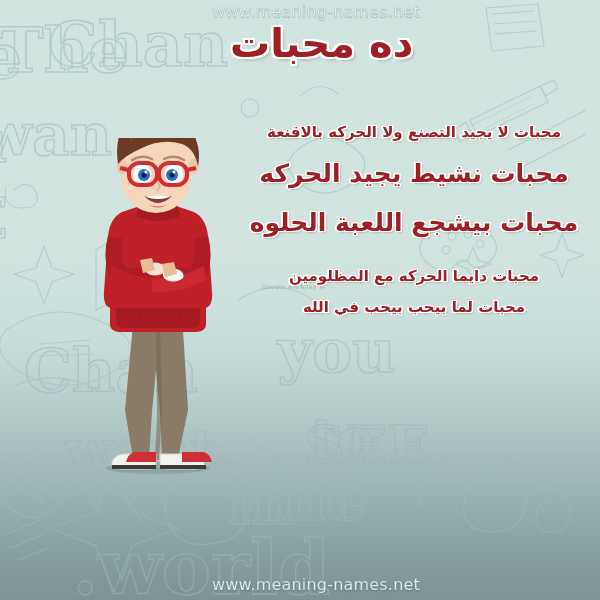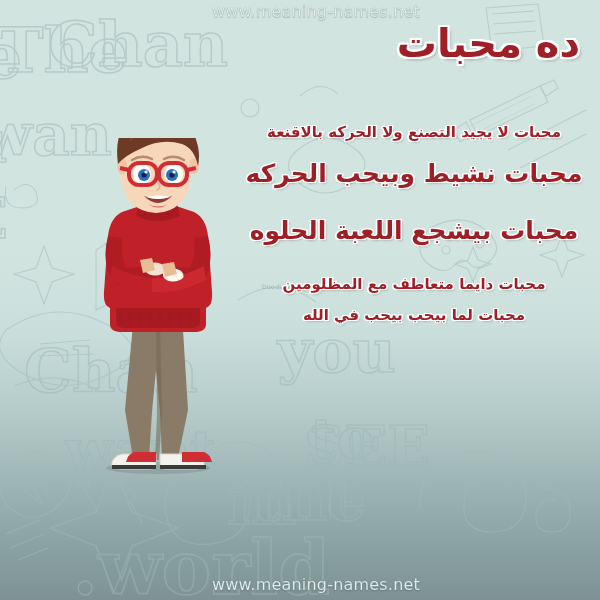--- a/index.html
+++ b/index.html
@@ -43,42 +43,42 @@
     direction:ltr; font-family:"DejaVu Sans", sans-serif;
     color:#e9f3f1; font-size:16px; letter-spacing:.2px;
     -webkit-text-stroke:.5px rgba(120,150,150,.45);
     text-shadow:0 1px 1px rgba(90,120,120,.30);
   }
   .wm-top { top:2px; }
   .wm-bot { bottom:6px; color:#eef5f4; text-shadow:0 1px 2px rgba(50,75,78,.45); }
 
   .title {
     position:absolute; top:22px; right:20px; left:230px;
-    text-align:right; font-size:40px; font-weight:bold; line-height:1.05;
+    text-align:left; font-size:40px; font-weight:bold; line-height:1.05;
     color:#9e1f26;
     -webkit-text-stroke:1px #ffffff; paint-order:stroke fill;
     text-shadow:
       -2px 0 #fff, 2px 0 #fff, 0 -2px #fff, 0 2px #fff,
       -2px -2px #fff, 2px -2px #fff, -2px 2px #fff, 2px 2px #fff,
       3px 3px 3px rgba(90,60,60,.30);
   }
 
   .lines { position:absolute; top:124px; right:8px; left:236px; }
   .line {
     text-align:center; color:#9e1f26; font-weight:bold; line-height:1.15;
     -webkit-text-stroke:.7px #ffffff; paint-order:stroke fill;
     text-shadow:
       -1.4px 0 #fff, 1.4px 0 #fff, 0 -1.4px #fff, 0 1.4px #fff,
       -1.4px -1.4px #fff, 1.4px -1.4px #fff, -1.4px 1.4px #fff, 1.4px 1.4px #fff,
       2px 2px 2px rgba(90,60,60,.22);
   }
   .sz-sm { font-size:15px; }
   .sz-lg { font-size:25px; }
   .gap-a { margin-top:19px; }
-  .gap-b { margin-top:28px; }
+  .gap-b { margin-top:20px; }
   .gap-c { margin-top:20px; }
   .gap-d { margin-top:30px; }
   .gap-e { margin-top:14px; }
 
   .footline {
     position:absolute; bottom:38px; left:0; width:100%;
     text-align:center; font-size:31px; font-weight:bold;
     color:#ffffff; line-height:1.1;
     text-shadow:
       -2px 0 #2d4a53, 2px 0 #2d4a53, 0 -2px #2d4a53, 0 2px #2d4a53,
@@ -283,22 +283,22 @@
   </div>
 
   <div id="content">
 
     <div class="wm wm-top">www.meaning-names.net</div>
 
     <h1 class="title">ده محبات</h1>
 
     <div class="lines">
       <div class="line sz-sm">محبات لا يجيد التصنع ولا الحركه بالاقنعة</div>
-      <div class="line sz-lg gap-a">محبات نشيط وبيحب الحركه</div>
+      <div class="line sz-lg gap-a">محبات نشيط يجيد الحركه</div>
       <div class="line sz-lg gap-b">محبات بيشجع اللعبة الحلوه</div>
-      <div class="line sz-sm gap-d">محبات دايما متعاطف مع المظلومين</div>
+      <div class="line sz-sm gap-d">محبات دايما الحركه مع المظلومين</div>
       <div class="line sz-sm gap-e">محبات لما بيحب بيحب في الله</div>
     </div>
 
 
     <div class="wm wm-bot">www.meaning-names.net</div>
   </div>
 </div>
 
 </body></html>

